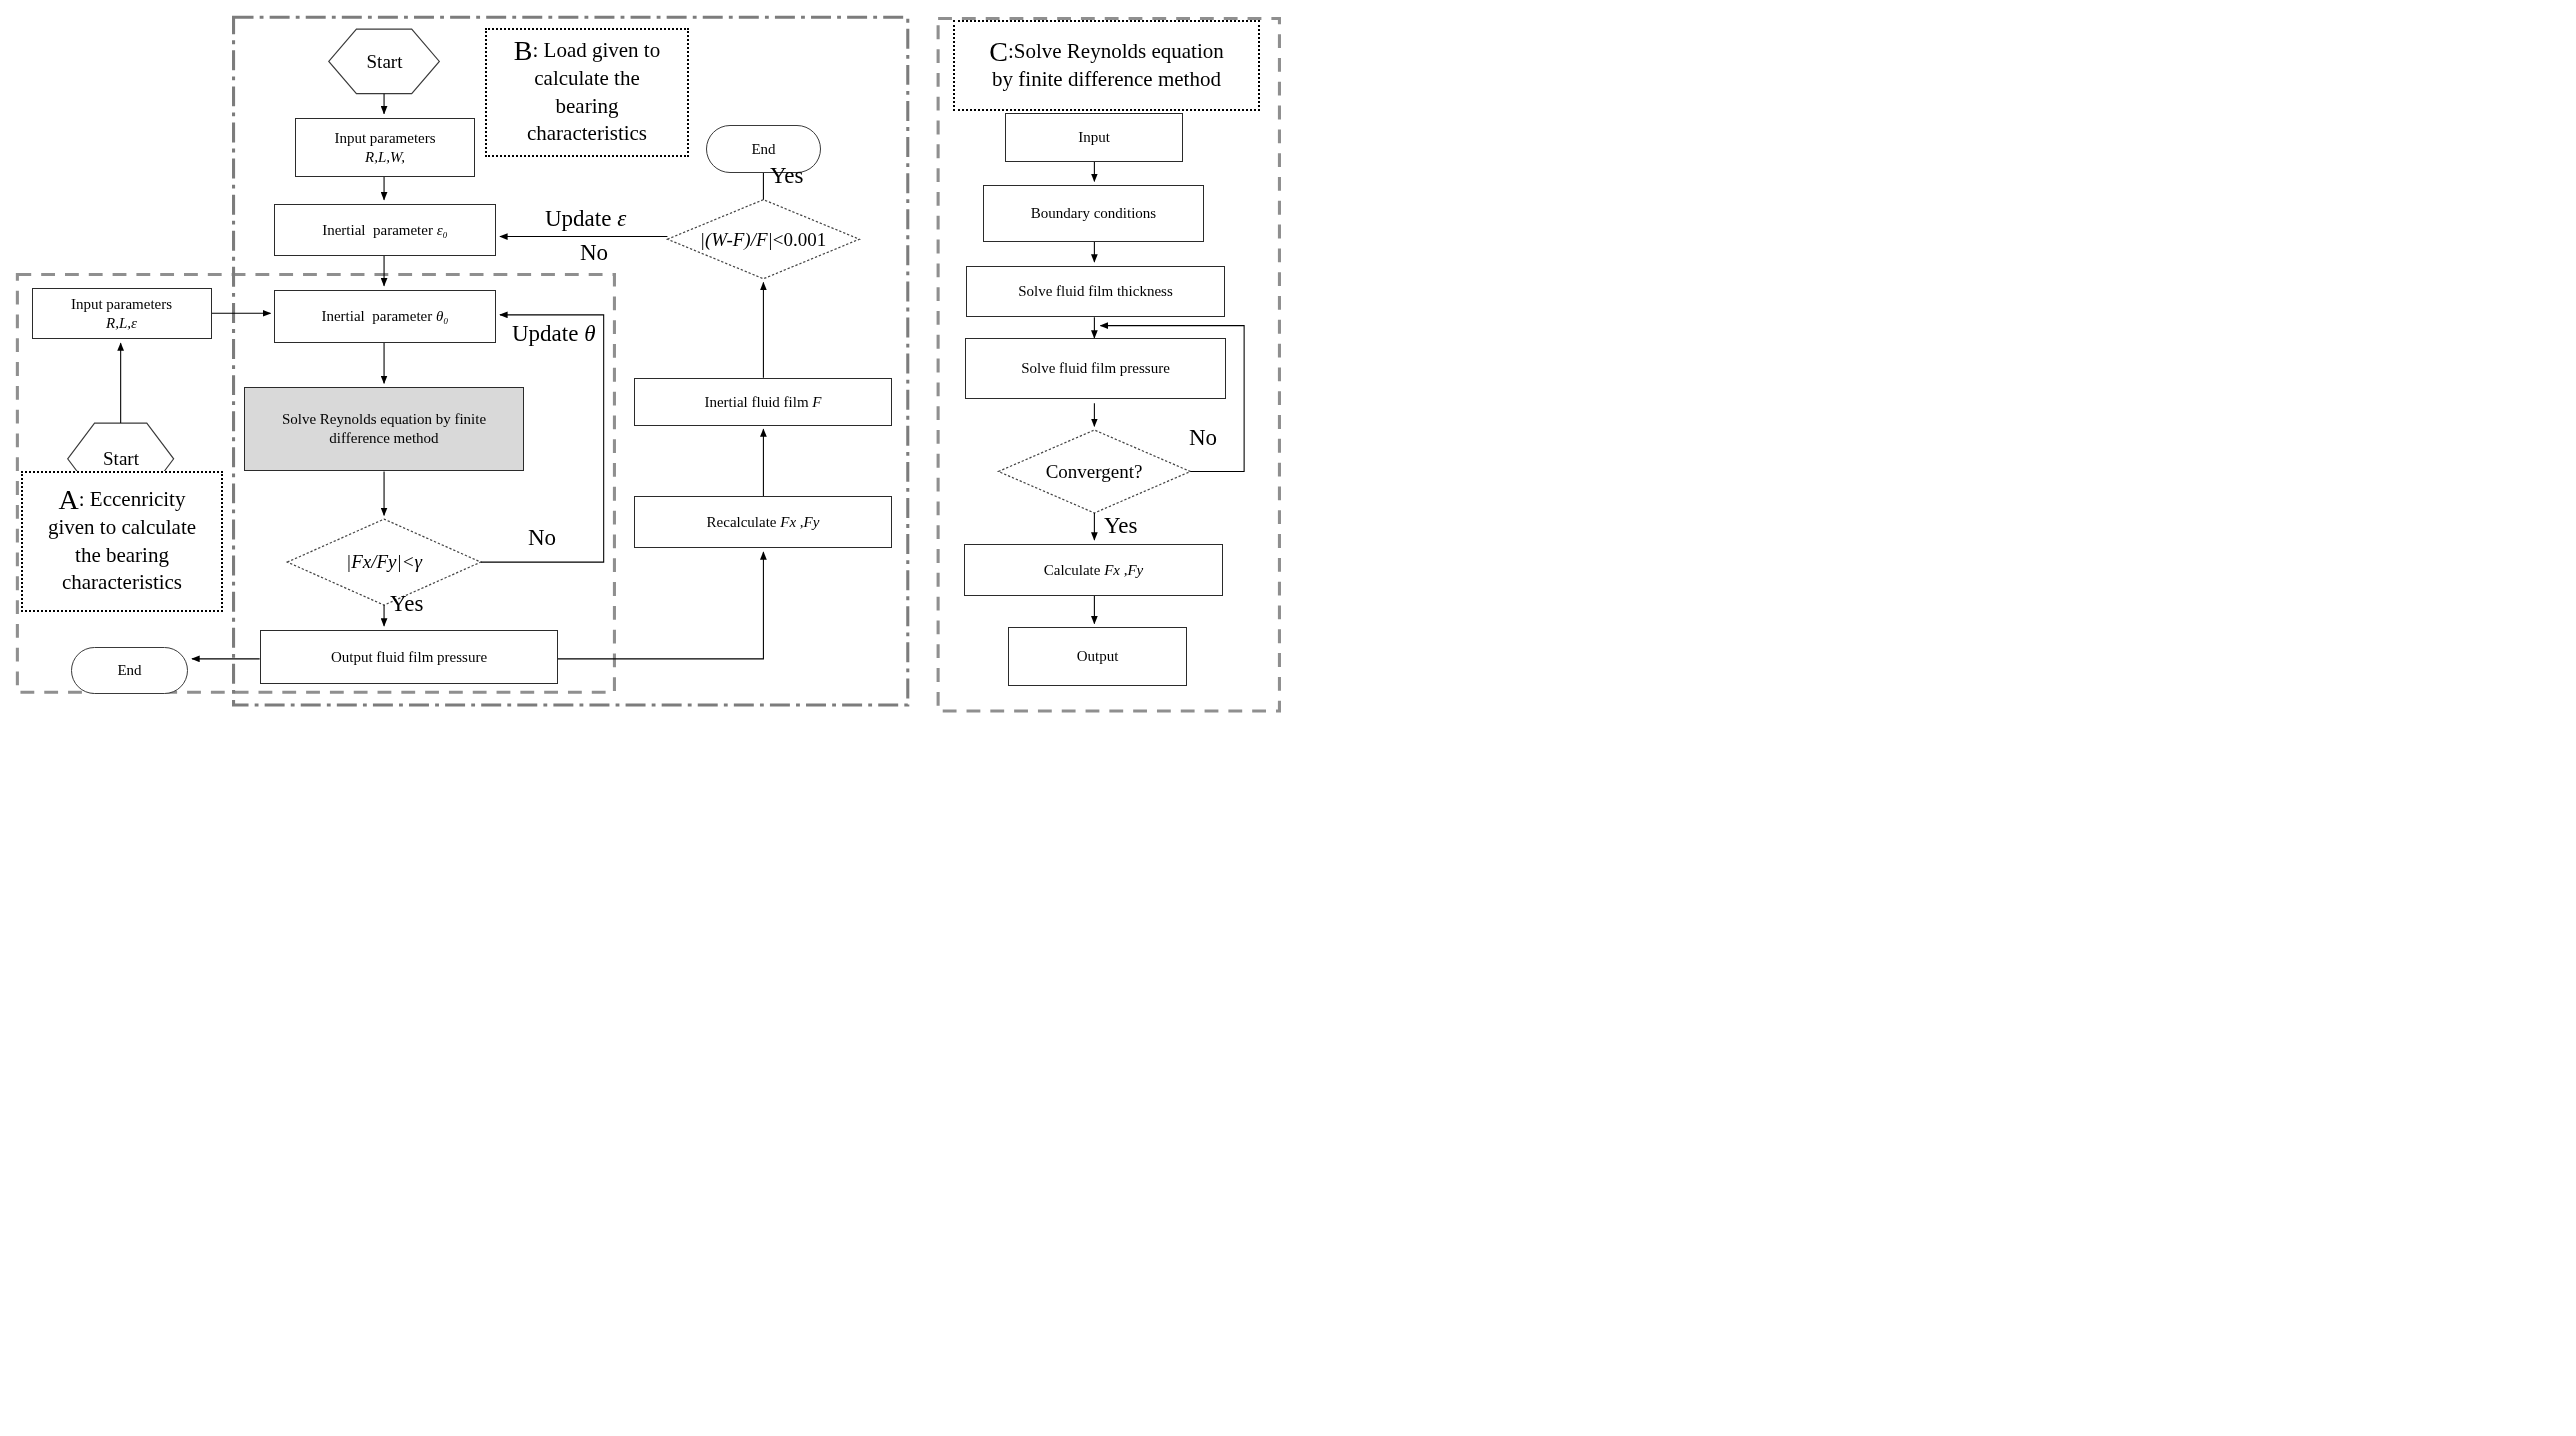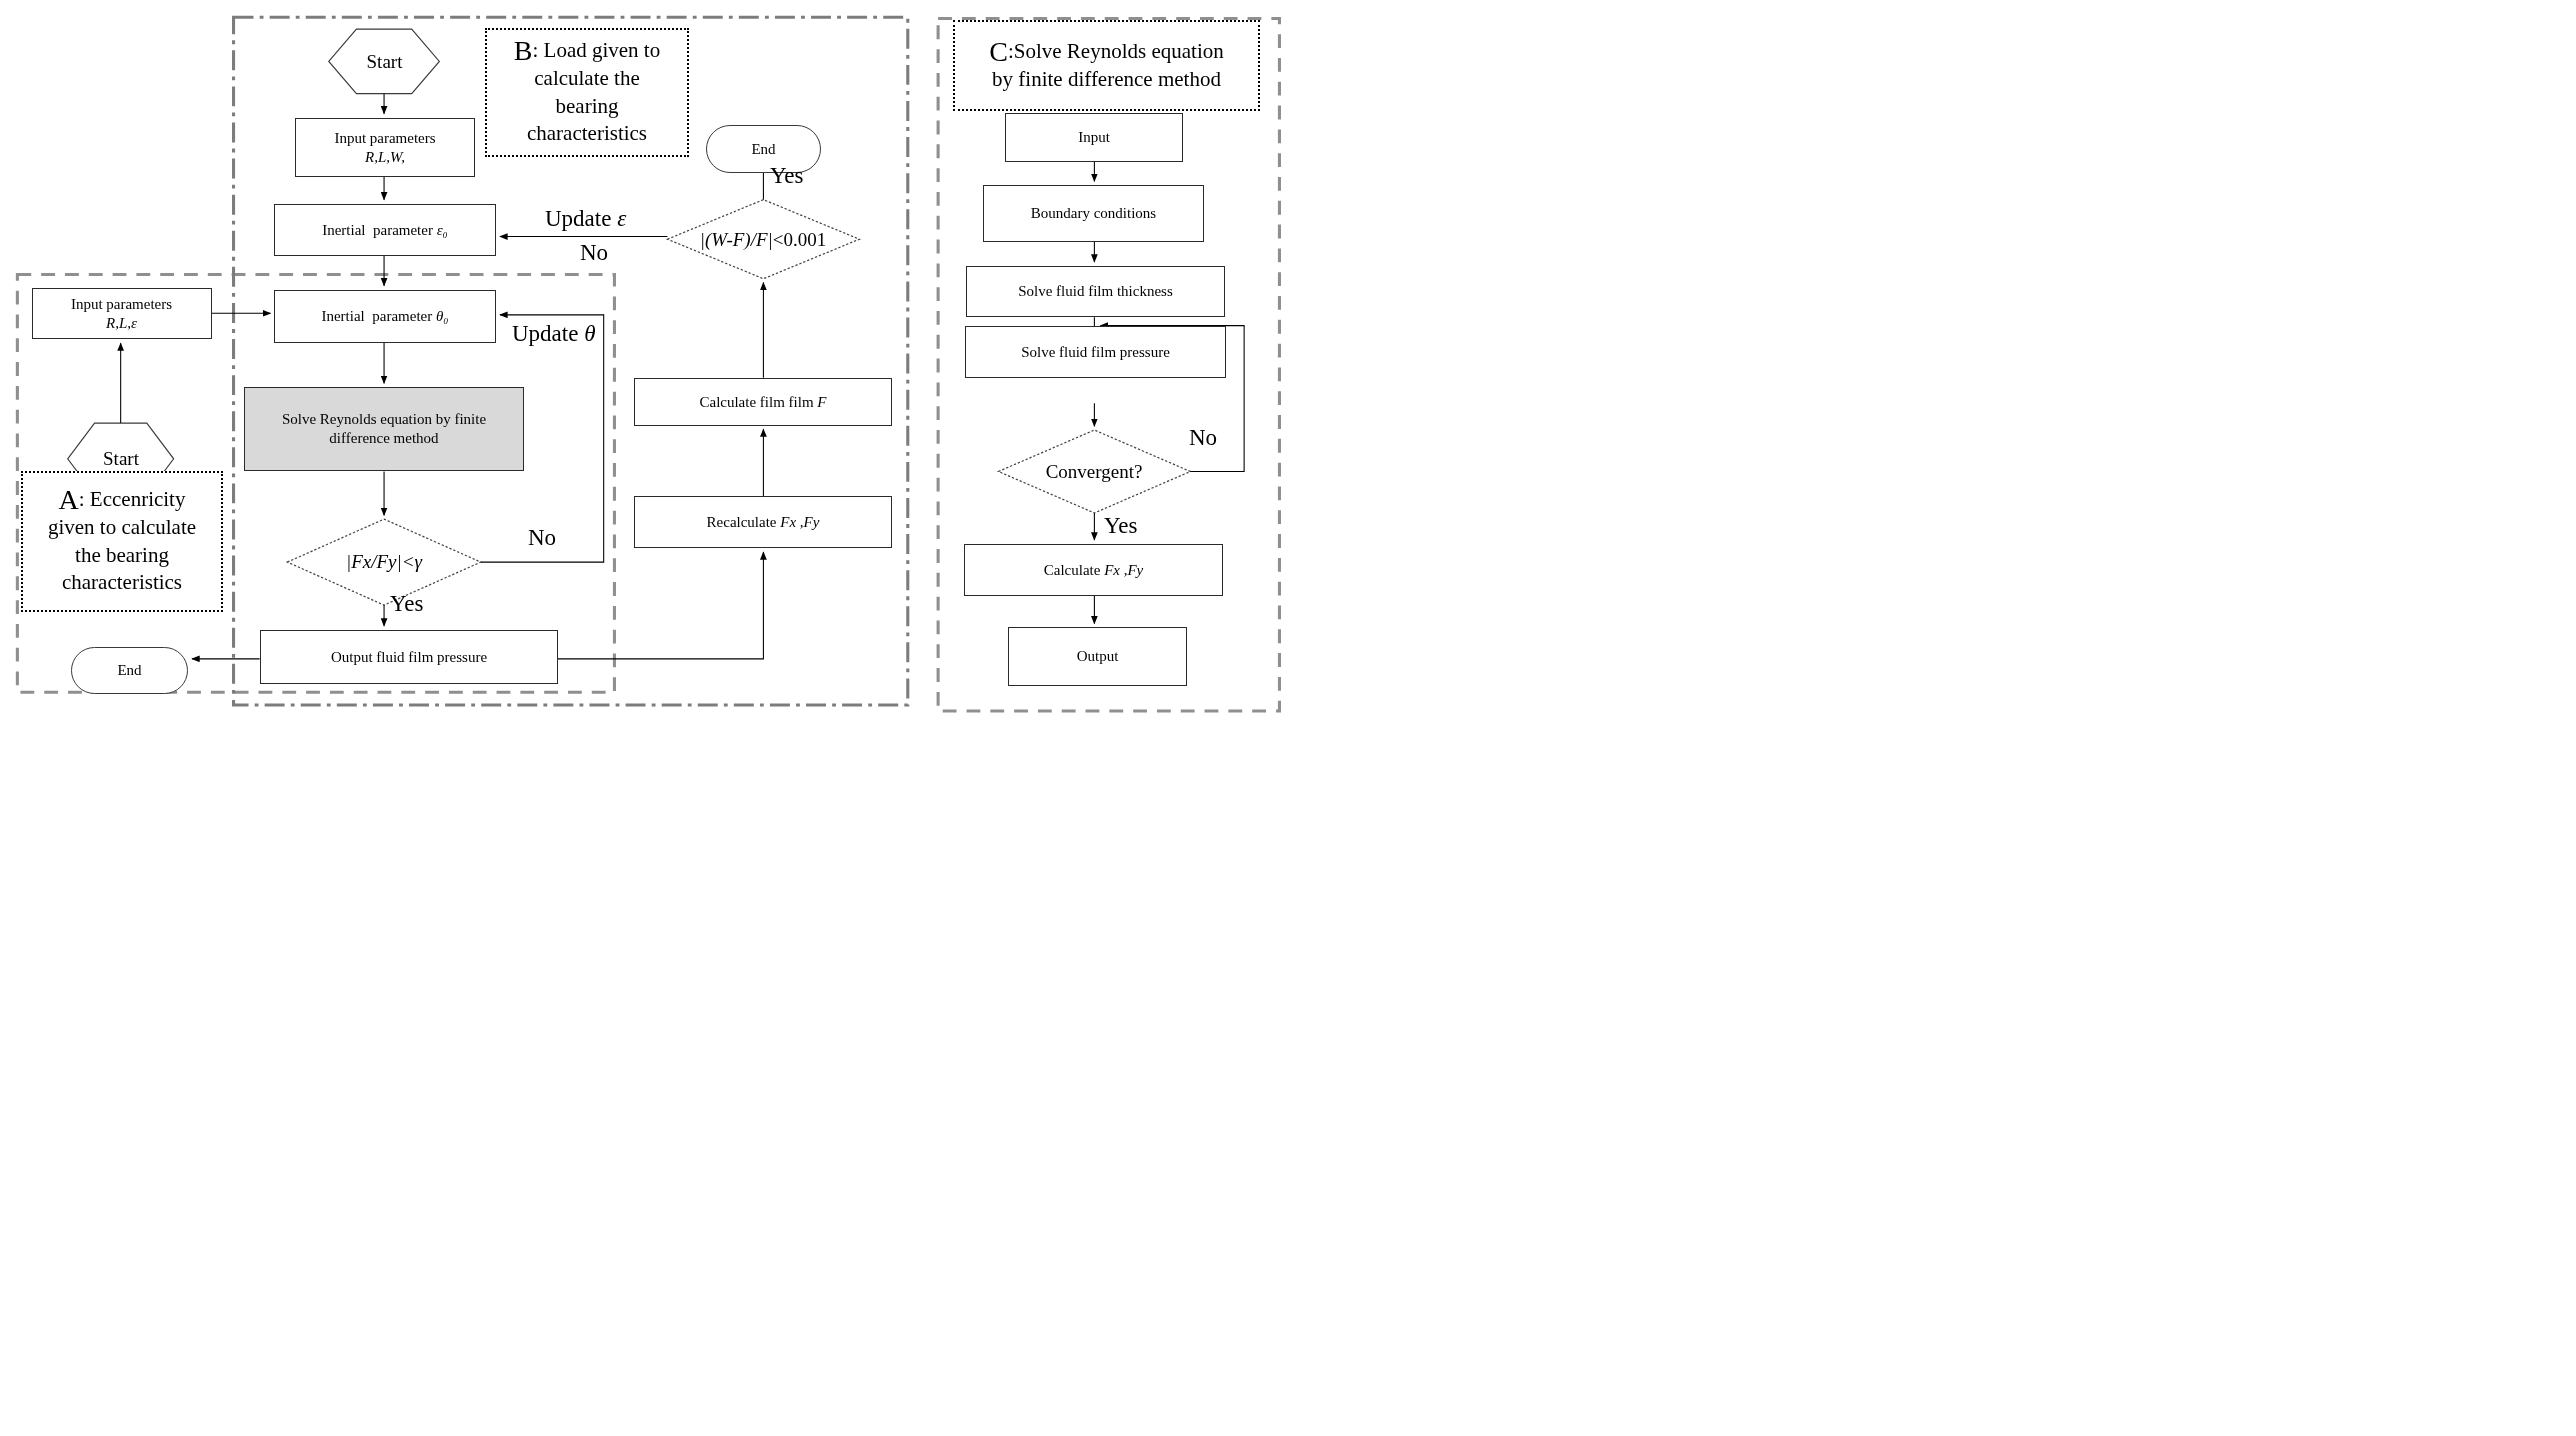--- a/index.html
+++ b/index.html
@@ -141,21 +141,21 @@
 
   <div class="node oval" style="left:706px;top:113px;width:115px;height:48px;">
     <div>End</div>
   </div>
 
   <div class="shape-text" style="left:667px;top:200px;width:192px;height:79px;">
     <span><span class="var">|(W-F)/F|</span><span>&lt;0.001</span></span>
   </div>
 
   <div class="node" style="left:634px;top:378px;width:258px;height:48px;">
-    <div><span>Calculate film film </span><span class="var">F</span></div>
+    <div><span>Inertial fluid film </span><span class="var">F</span></div>
   </div>
 
   <div class="node" style="left:634px;top:496px;width:258px;height:52px;">
     <div><span>Recalculate </span><span class="var">Fx ,Fy</span></div>
   </div>
 
   <div class="node" style="left:31.5px;top:288px;width:180px;height:51px;">
     <div>Input parameters</div>
     <div class="var">R,L,ε</div>
   </div>
@@ -173,21 +173,21 @@
   </div>
 
   <div class="node thick" style="left:983px;top:185px;width:221px;height:57px;">
     <div>Boundary conditions</div>
   </div>
 
   <div class="node" style="left:966px;top:266px;width:259px;height:51px;">
     <div>Solve fluid film thickness</div>
   </div>
 
-  <div class="node" style="left:965px;top:326px;width:261px;height:52px;">
+  <div class="node" style="left:965px;top:338px;width:261px;height:61px;">
     <div>Solve fluid film pressure</div>
   </div>
 
   <div class="shape-text" style="left:998px;top:430px;width:192px;height:83px;">
     <span>Convergent?</span>
   </div>
 
   <div class="node" style="left:964px;top:544px;width:259px;height:52px;">
     <div><span>Calculate </span><span class="var">Fx ,Fy</span></div>
   </div>

